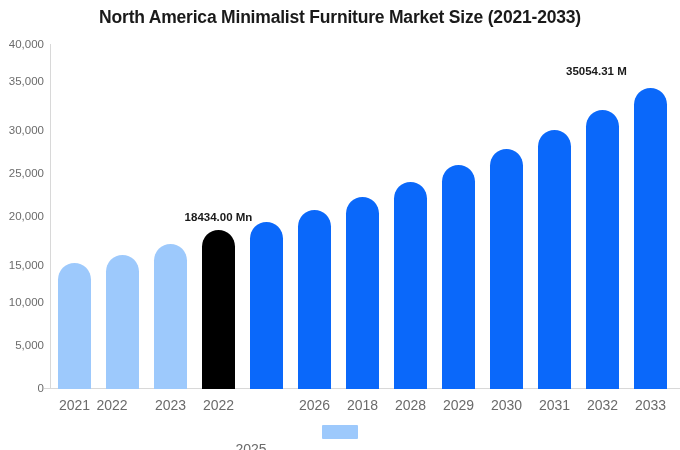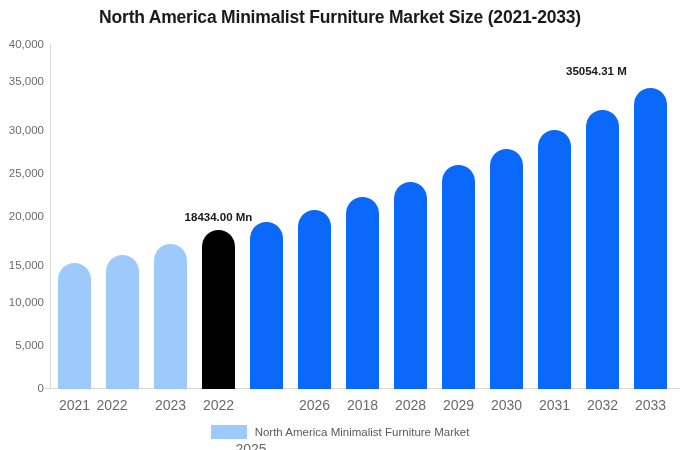--- a/index.html
+++ b/index.html
@@ -162,21 +162,20 @@
       <div class="bar" style="left: 442px; width: 33px; height: 223.6px; background: rgb(10, 104, 250);"></div>
       <div class="bar" style="left: 490px; width: 33px; height: 239.94px; background: rgb(10, 104, 250);"></div>
       <div class="bar" style="left: 538px; width: 33px; height: 258.86px; background: rgb(10, 104, 250);"></div>
       <div class="bar" style="left: 586px; width: 33px; height: 278.64px; background: rgb(10, 104, 250);"></div>
       <div class="bar" style="left: 634px; width: 33px; height: 301.467px; background: rgb(10, 104, 250);"></div>
     </div>
 
   <div class="legend">
       <div style="display: flex; align-items: center; gap: 8px;">
         <span class="legend-swatch" style="background: rgb(157, 201, 252);"></span>
-        <span class="legend-label">North America Minimalist Furniture Market</span>
       </div>
     </div>
 
 <div class="x-tick-label" style="left: 74.5px;">2021</div>
     <div class="x-tick-label" style="left: 112px;">2022</div>
     <div class="x-tick-label" style="left: 170.5px;">2023</div>
     <div class="x-tick-label" style="left: 218.5px;">2022</div>
     <div class="x-tick-label" style="left: 251px; margin-top: 44px;">2025</div>
     <div class="x-tick-label" style="left: 314.5px;">2026</div>
     <div class="x-tick-label" style="left: 362.5px;">2018</div>

